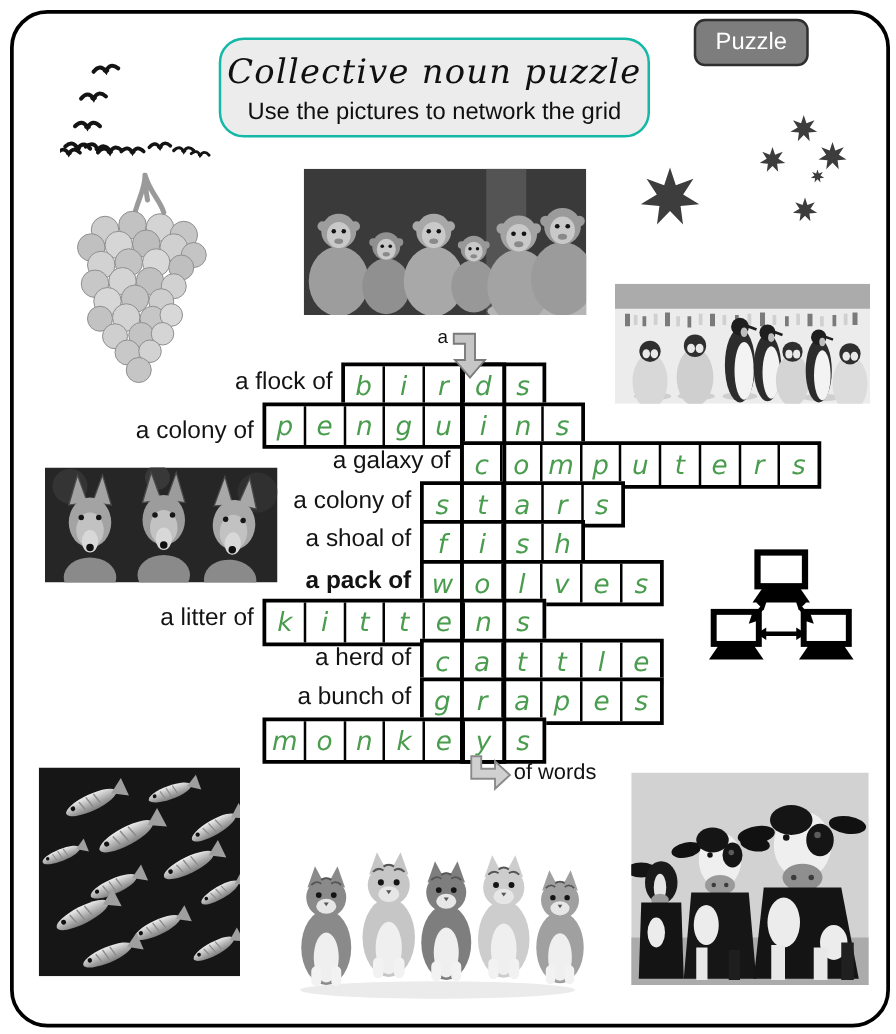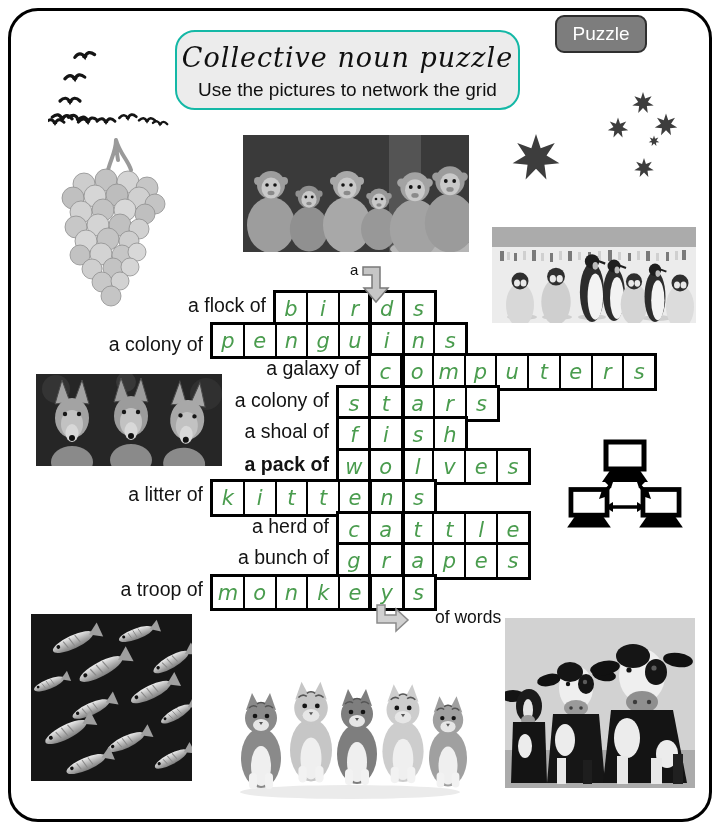--- a/index.html
+++ b/index.html
@@ -20,21 +20,21 @@
   #grid-host{position:absolute;left:0;top:0;width:717px;height:827px;z-index:3;}
   .clue{position:absolute;height:32px;line-height:34px;font-size:19.5px;color:#131313;
         white-space:nowrap;z-index:3;}
   .word{position:absolute;display:flex;background:#fff;border:3px solid #000;
         box-sizing:border-box;z-index:3;}
   .cell{flex:1 1 0;display:flex;align-items:center;justify-content:center;
         font-family:"DejaVu Sans",sans-serif;font-style:italic;font-size:21px;padding-top:1px;}
   #col-highlight{position:absolute;border:3.5px solid #000;box-sizing:border-box;
         background:transparent;z-index:4;pointer-events:none;}
   #vert-top-label{position:absolute;left:350px;top:261px;font-size:15px;color:#111;z-index:6;}
-  #vert-bottom-label{position:absolute;left:435px;top:607px;font-size:17.5px;color:#111;z-index:6;}
+  #vert-bottom-label{position:absolute;left:411px;top:607px;font-size:17.5px;color:#111;z-index:6;}
   #arrow-layer{position:absolute;left:0;top:0;z-index:6;pointer-events:none;}
 </style>
 </head>
 <body>
 
 <div id="page">
 
   <div id="outer-frame"></div>
 
   <div id="badge">
@@ -417,21 +417,20 @@
       </div>
       <div class="clue" style="top: 540px; right: 388px;">a bunch of</div>
       <div class="word" style="left: 336px; top: 542px; width: 195px; height: 37.5px;">
         <div class="cell" style="color: rgb(74, 156, 78);">g</div>
         <div class="cell" style="color: rgb(74, 156, 78); border-left: 2.5px solid rgb(0, 0, 0);">r</div>
         <div class="cell" style="color: rgb(74, 156, 78); border-left: 2.5px solid rgb(0, 0, 0);">a</div>
         <div class="cell" style="color: rgb(74, 156, 78); border-left: 2.5px solid rgb(0, 0, 0);">p</div>
         <div class="cell" style="color: rgb(74, 156, 78); border-left: 2.5px solid rgb(0, 0, 0);">e</div>
         <div class="cell" style="color: rgb(74, 156, 78); border-left: 2.5px solid rgb(0, 0, 0);">s</div>
       </div>
-      <div class="clue" style="top: 571.5px; right: 514px;">a troop of</div>
       <div class="word" style="left: 210px; top: 573.5px; width: 226.5px; height: 37.5px;">
         <div class="cell" style="color: rgb(74, 156, 78);">m</div>
         <div class="cell" style="color: rgb(74, 156, 78); border-left: 2.5px solid rgb(0, 0, 0);">o</div>
         <div class="cell" style="color: rgb(74, 156, 78); border-left: 2.5px solid rgb(0, 0, 0);">n</div>
         <div class="cell" style="color: rgb(74, 156, 78); border-left: 2.5px solid rgb(0, 0, 0);">k</div>
         <div class="cell" style="color: rgb(74, 156, 78); border-left: 2.5px solid rgb(0, 0, 0);">e</div>
         <div class="cell" style="color: rgb(74, 156, 78); border-left: 2.5px solid rgb(0, 0, 0);">y</div>
         <div class="cell" style="color: rgb(74, 156, 78); border-left: 2.5px solid rgb(0, 0, 0);">s</div>
       </div>
     </div>

